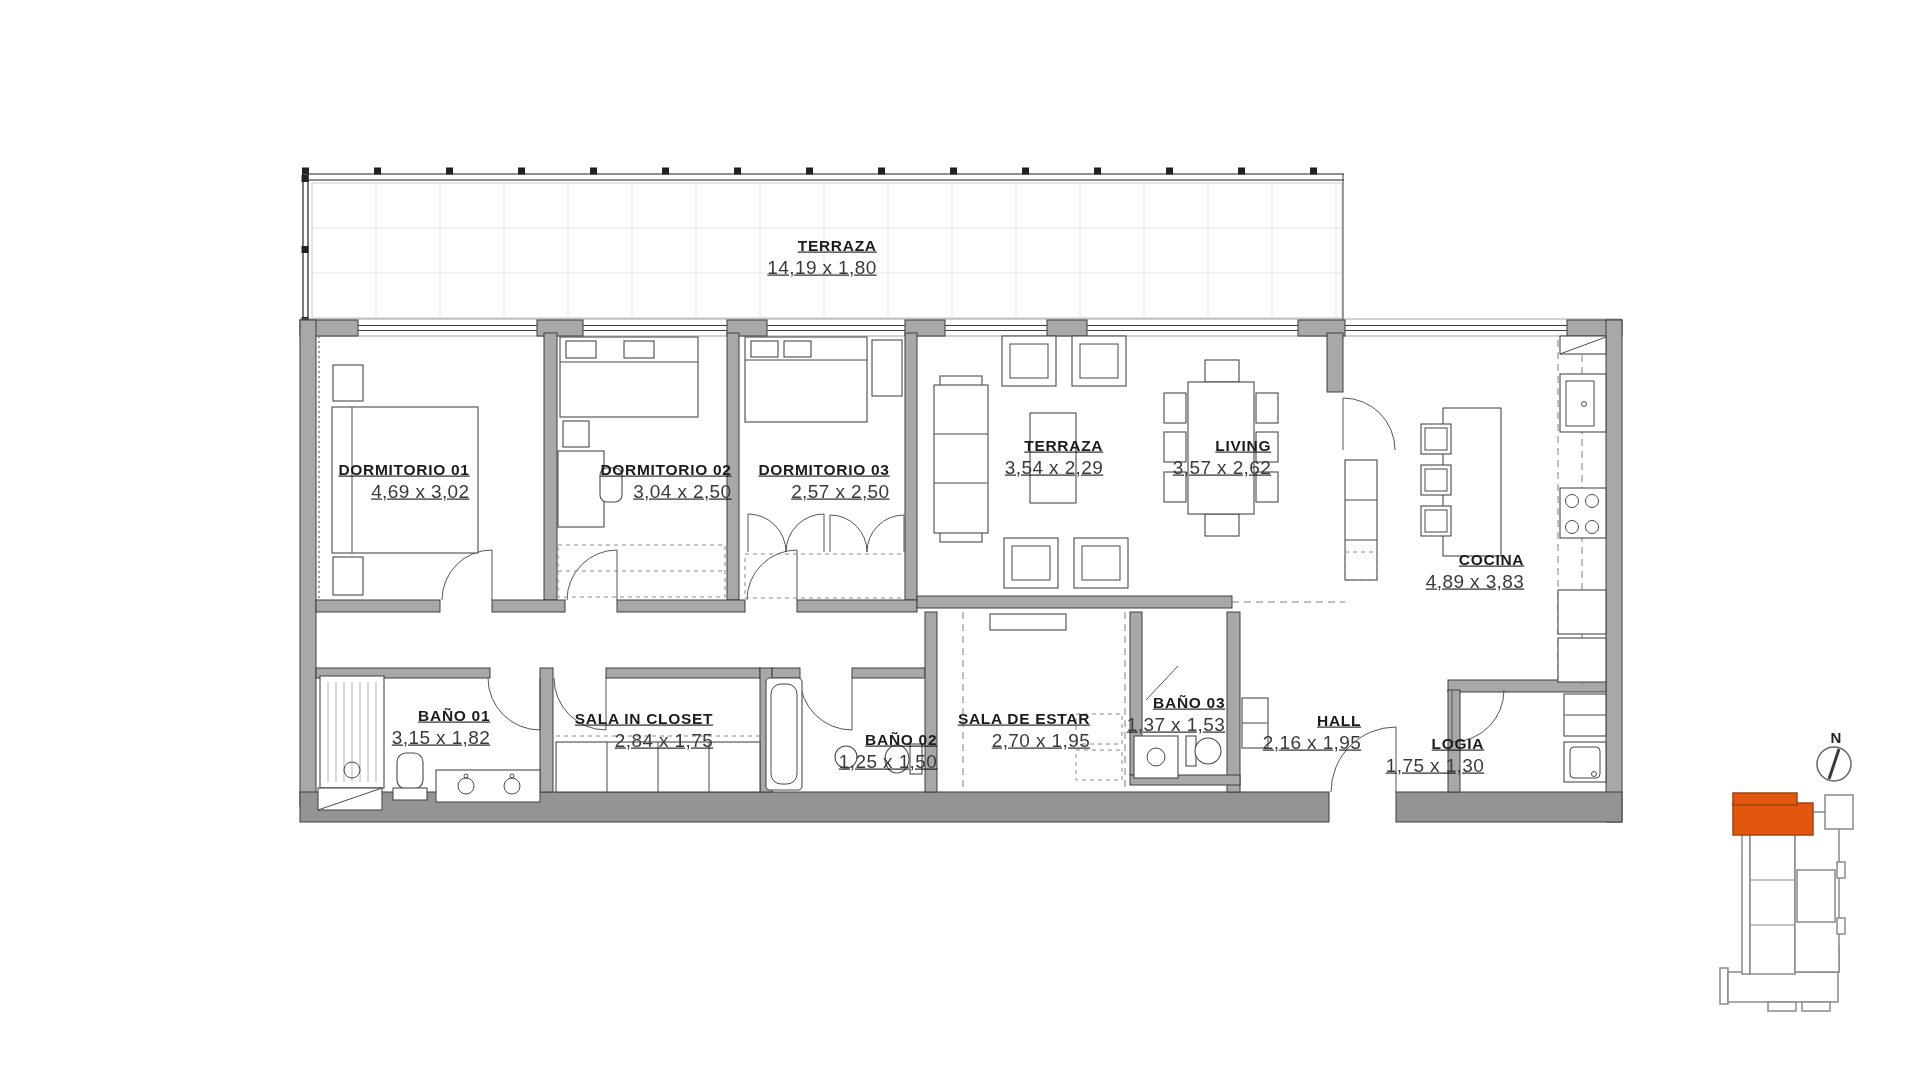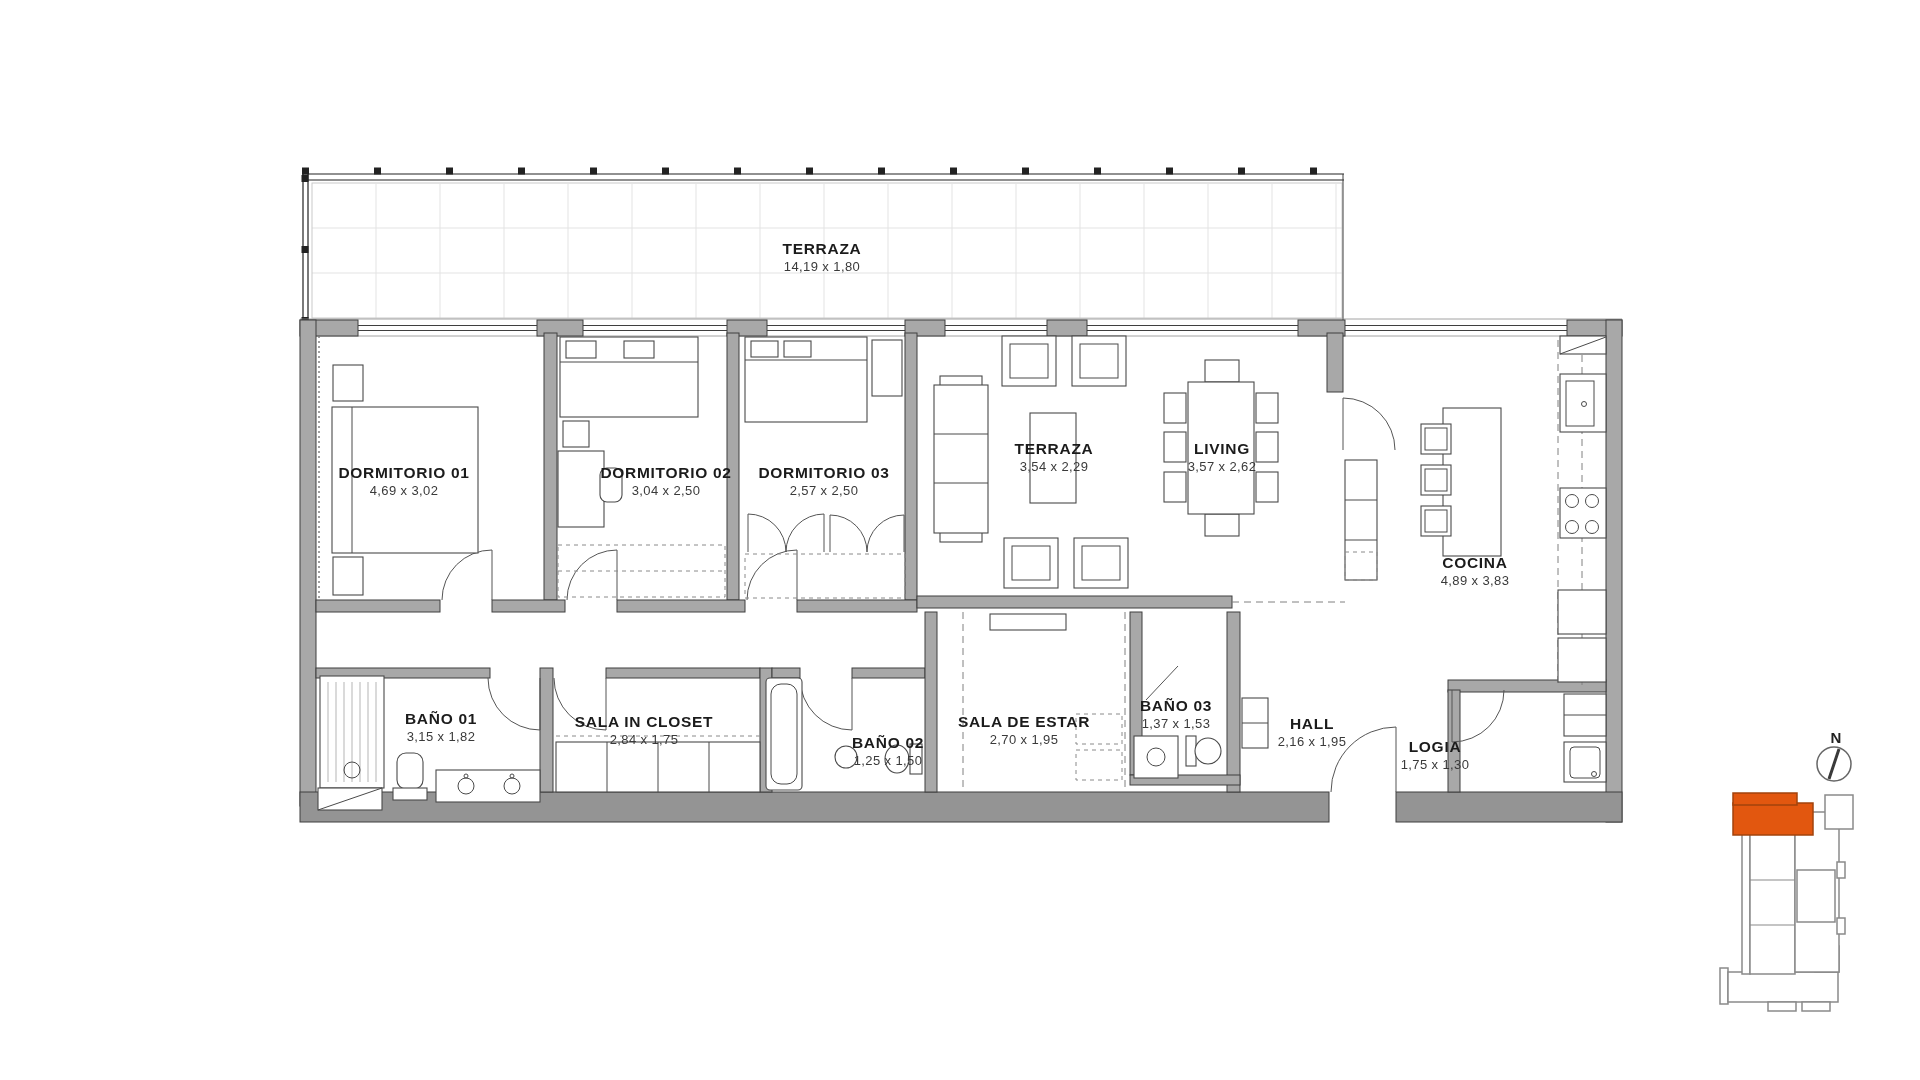--- a/index.html
+++ b/index.html
@@ -22,23 +22,23 @@
   .furnL{fill:none;stroke:#4a4a4a;stroke-width:1;}
   .soft{fill:none;stroke:#b5b5b5;stroke-width:1;}
   .door{fill:none;stroke:#555;stroke-width:1;}
   .dash{fill:none;stroke:#808080;stroke-width:1;stroke-dasharray:7 5;}
   .dashR{fill:none;stroke:#8a8a8a;stroke-width:1;stroke-dasharray:4 4;}
   .dots{fill:none;stroke:#777;stroke-width:1.4;stroke-dasharray:2 3;}
   .kp{fill:#fff;stroke:#8a8a8a;stroke-width:1.5;}
   .kpl{fill:none;stroke:#8a8a8a;stroke-width:1.2;}
   .accent{fill:var(--accent);stroke:#a2430c;stroke-width:1.5;}
   
-  .room-label{position:absolute;transform:translate(-50%,-50%);text-align:center;line-height:1.3;white-space:nowrap;}
+  .room-label{position:absolute;transform:translate(-50%,-50%);text-align:right;line-height:1.3;white-space:nowrap;text-decoration:underline;}
   .room-label .rn{font-weight:bold;font-size:15.5px;letter-spacing:.7px;color:#1b1b1b;}
-  .room-label .rd{font-size:13px;letter-spacing:.4px;color:#3a3a3a;}
+  .room-label .rd{font-size:19px;letter-spacing:.4px;color:#3a3a3a;}
   .north-label{position:absolute;transform:translate(-50%,-50%);font-weight:bold;font-size:15px;color:#222;}
 </style>
 </head>
 <body>
 
 <div class="canvas">
 
   <svg width="1920" height="1080" viewBox="0 0 1920 1080">
 
     <g>

